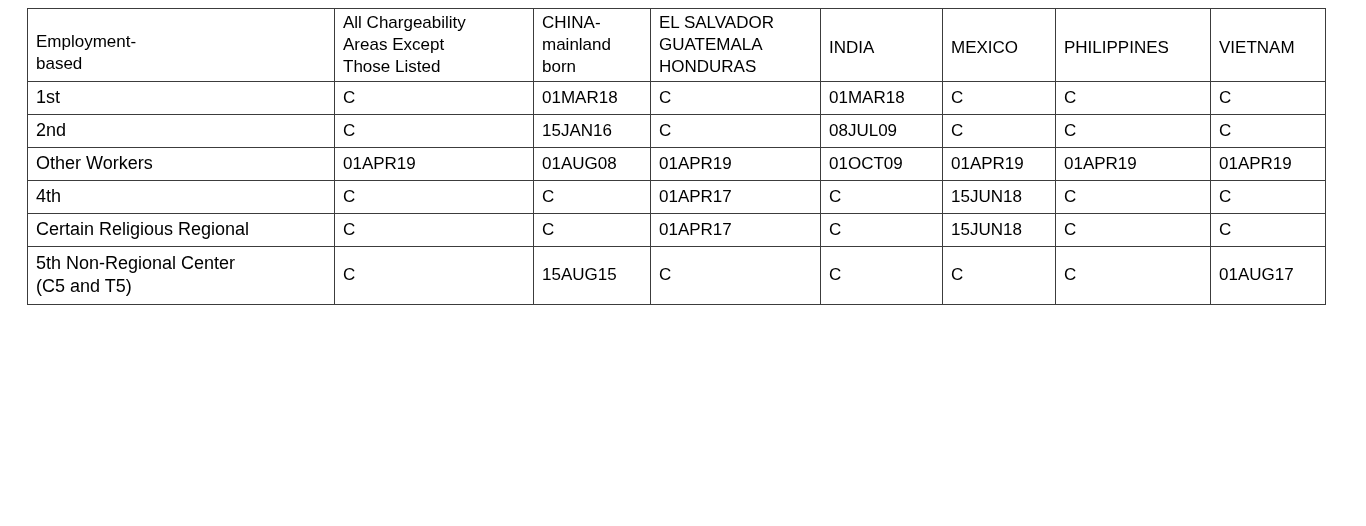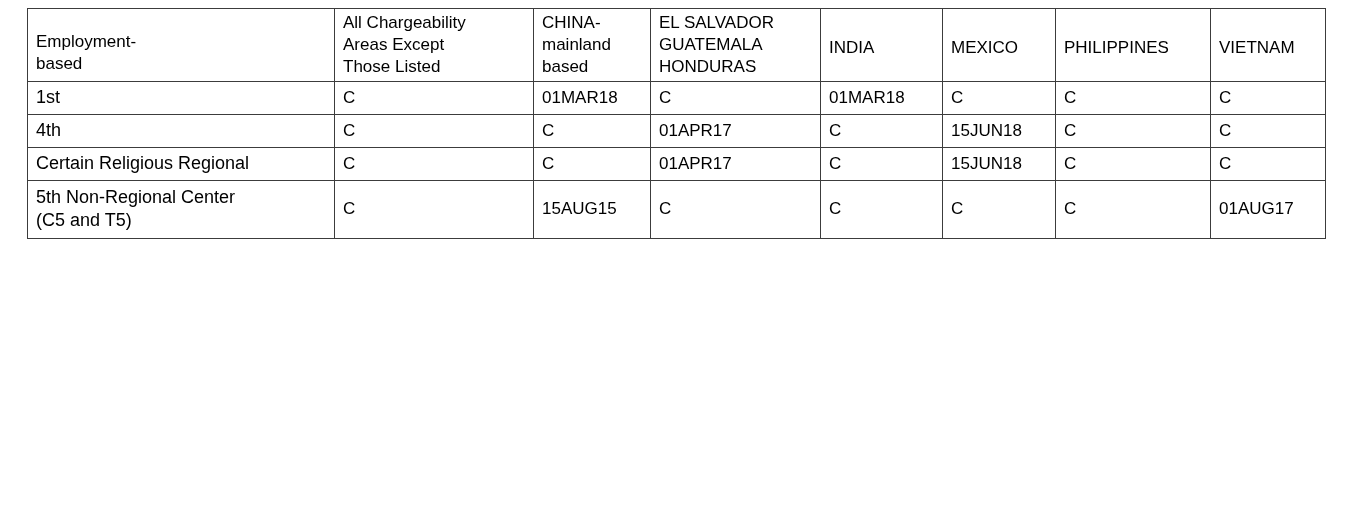--- a/index.html
+++ b/index.html
@@ -96,40 +96,60 @@
     </colgroup>
     <thead>
       <tr>
         <th class="row-head-col cat-two-line">Employment-
 based</th>
         <th class="cat-two-line">All Chargeability
 Areas Except
 Those Listed</th>
         <th class="cat-two-line">CHINA-
 mainland
-based</th>
+born</th>
         <th class="cat-two-line">EL SALVADOR
 GUATEMALA
 HONDURAS</th>
         <th class="india-col">INDIA</th>
         <th class="mexico-col">MEXICO</th>
         <th class="phil-col">PHILIPPINES</th>
         <th class="viet-col">VIETNAM</th>
       </tr>
     </thead>
     <tbody>
       <tr class="normal">
         <td class="cat">1st</td>
         <td>C</td>
         <td>01MAR18</td>
         <td>C</td>
         <td>01MAR18</td>
         <td>C</td>
         <td>C</td>
         <td>C</td>
+      </tr>
+      <tr class="normal">
+        <td class="cat">2nd</td>
+        <td>C</td>
+        <td>15JAN16</td>
+        <td>C</td>
+        <td>08JUL09</td>
+        <td>C</td>
+        <td>C</td>
+        <td>C</td>
+      </tr>
+      <tr class="normal">
+        <td class="cat">Other Workers</td>
+        <td>01APR19</td>
+        <td>01AUG08</td>
+        <td>01APR19</td>
+        <td>01OCT09</td>
+        <td>01APR19</td>
+        <td>01APR19</td>
+        <td>01APR19</td>
       </tr>
       <tr class="normal">
         <td class="cat">4th</td>
         <td>C</td>
         <td>C</td>
         <td>01APR17</td>
         <td>C</td>
         <td>15JUN18</td>
         <td>C</td>
         <td>C</td>

